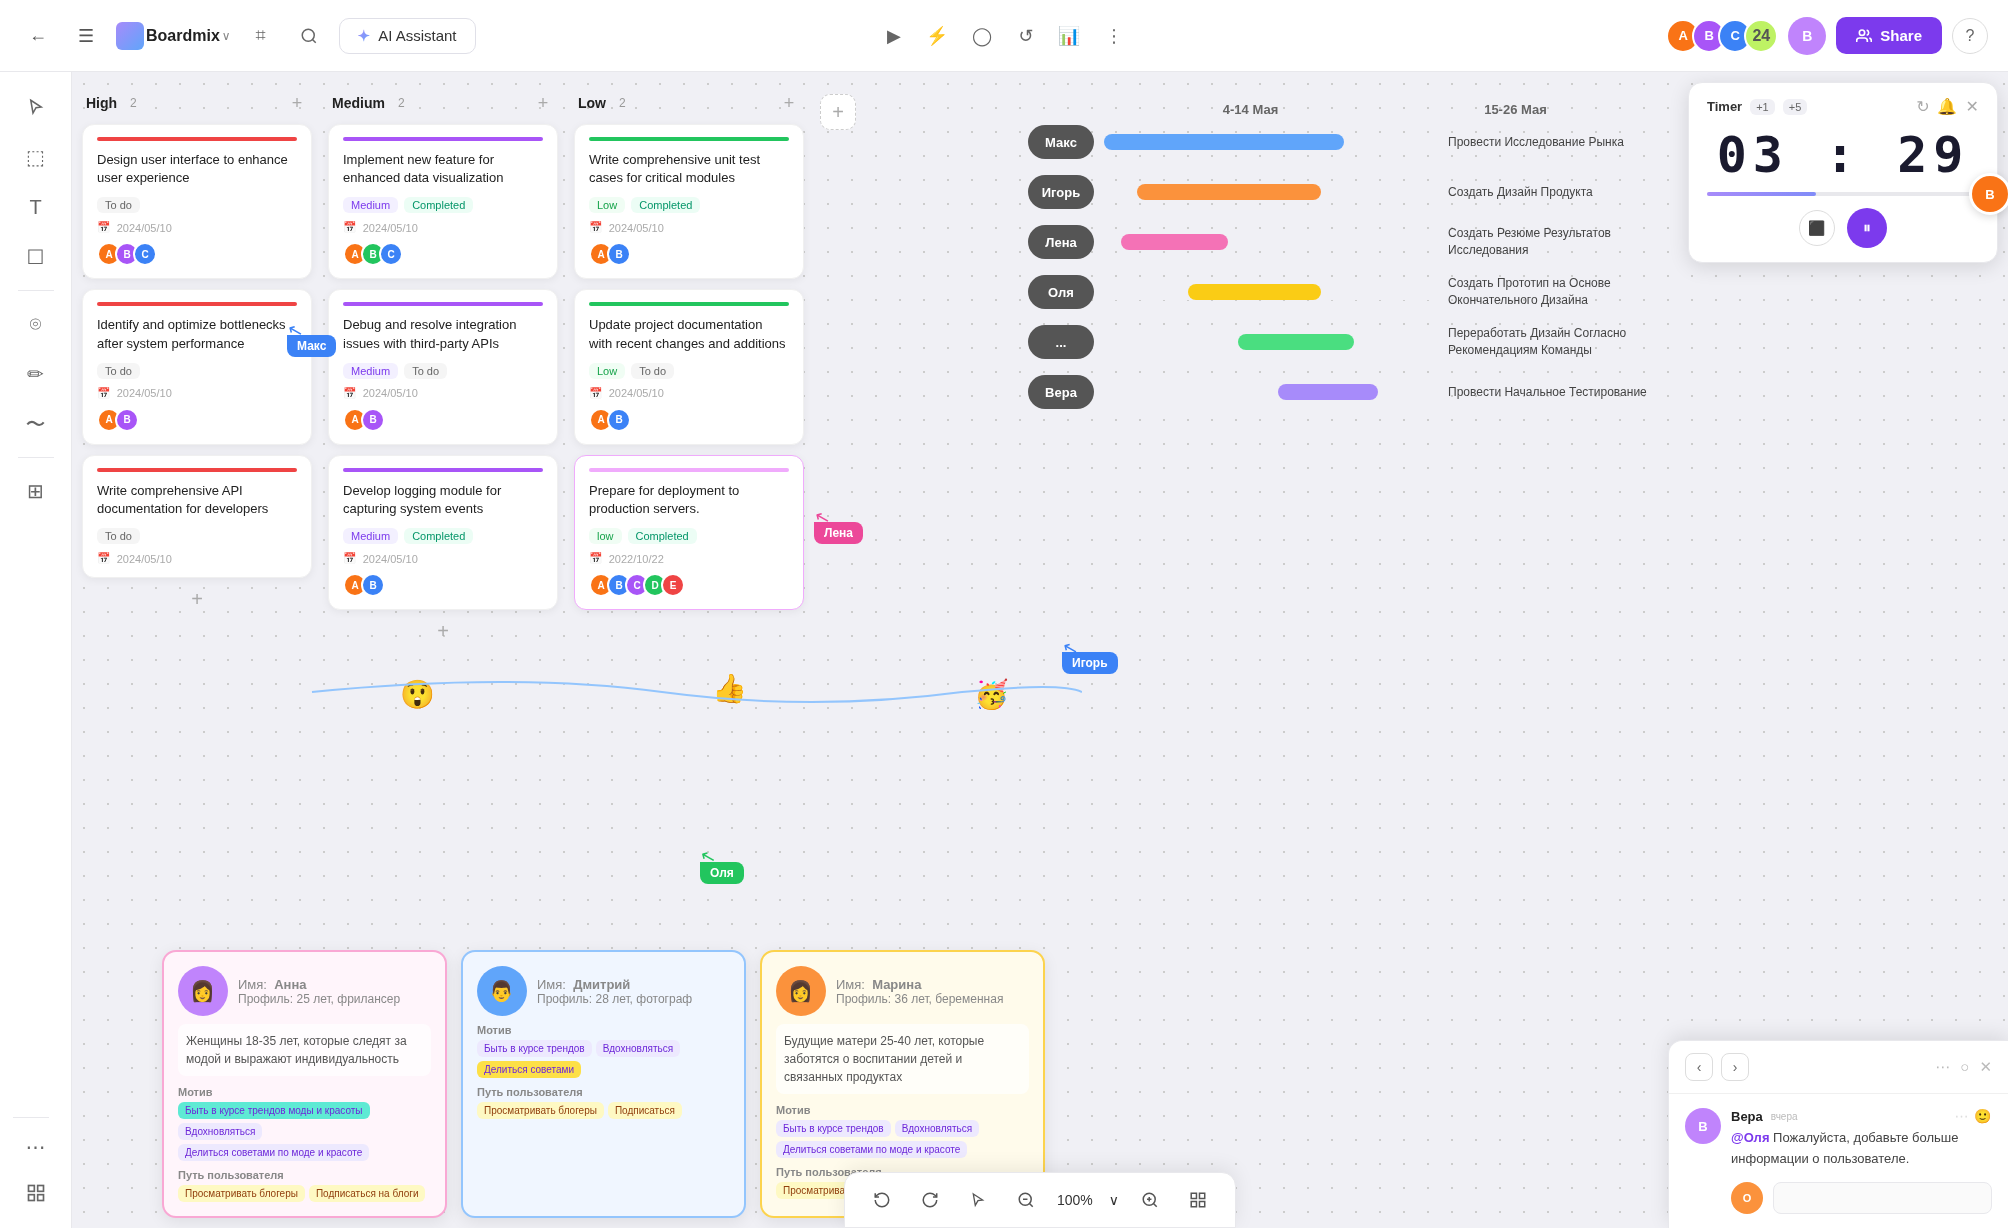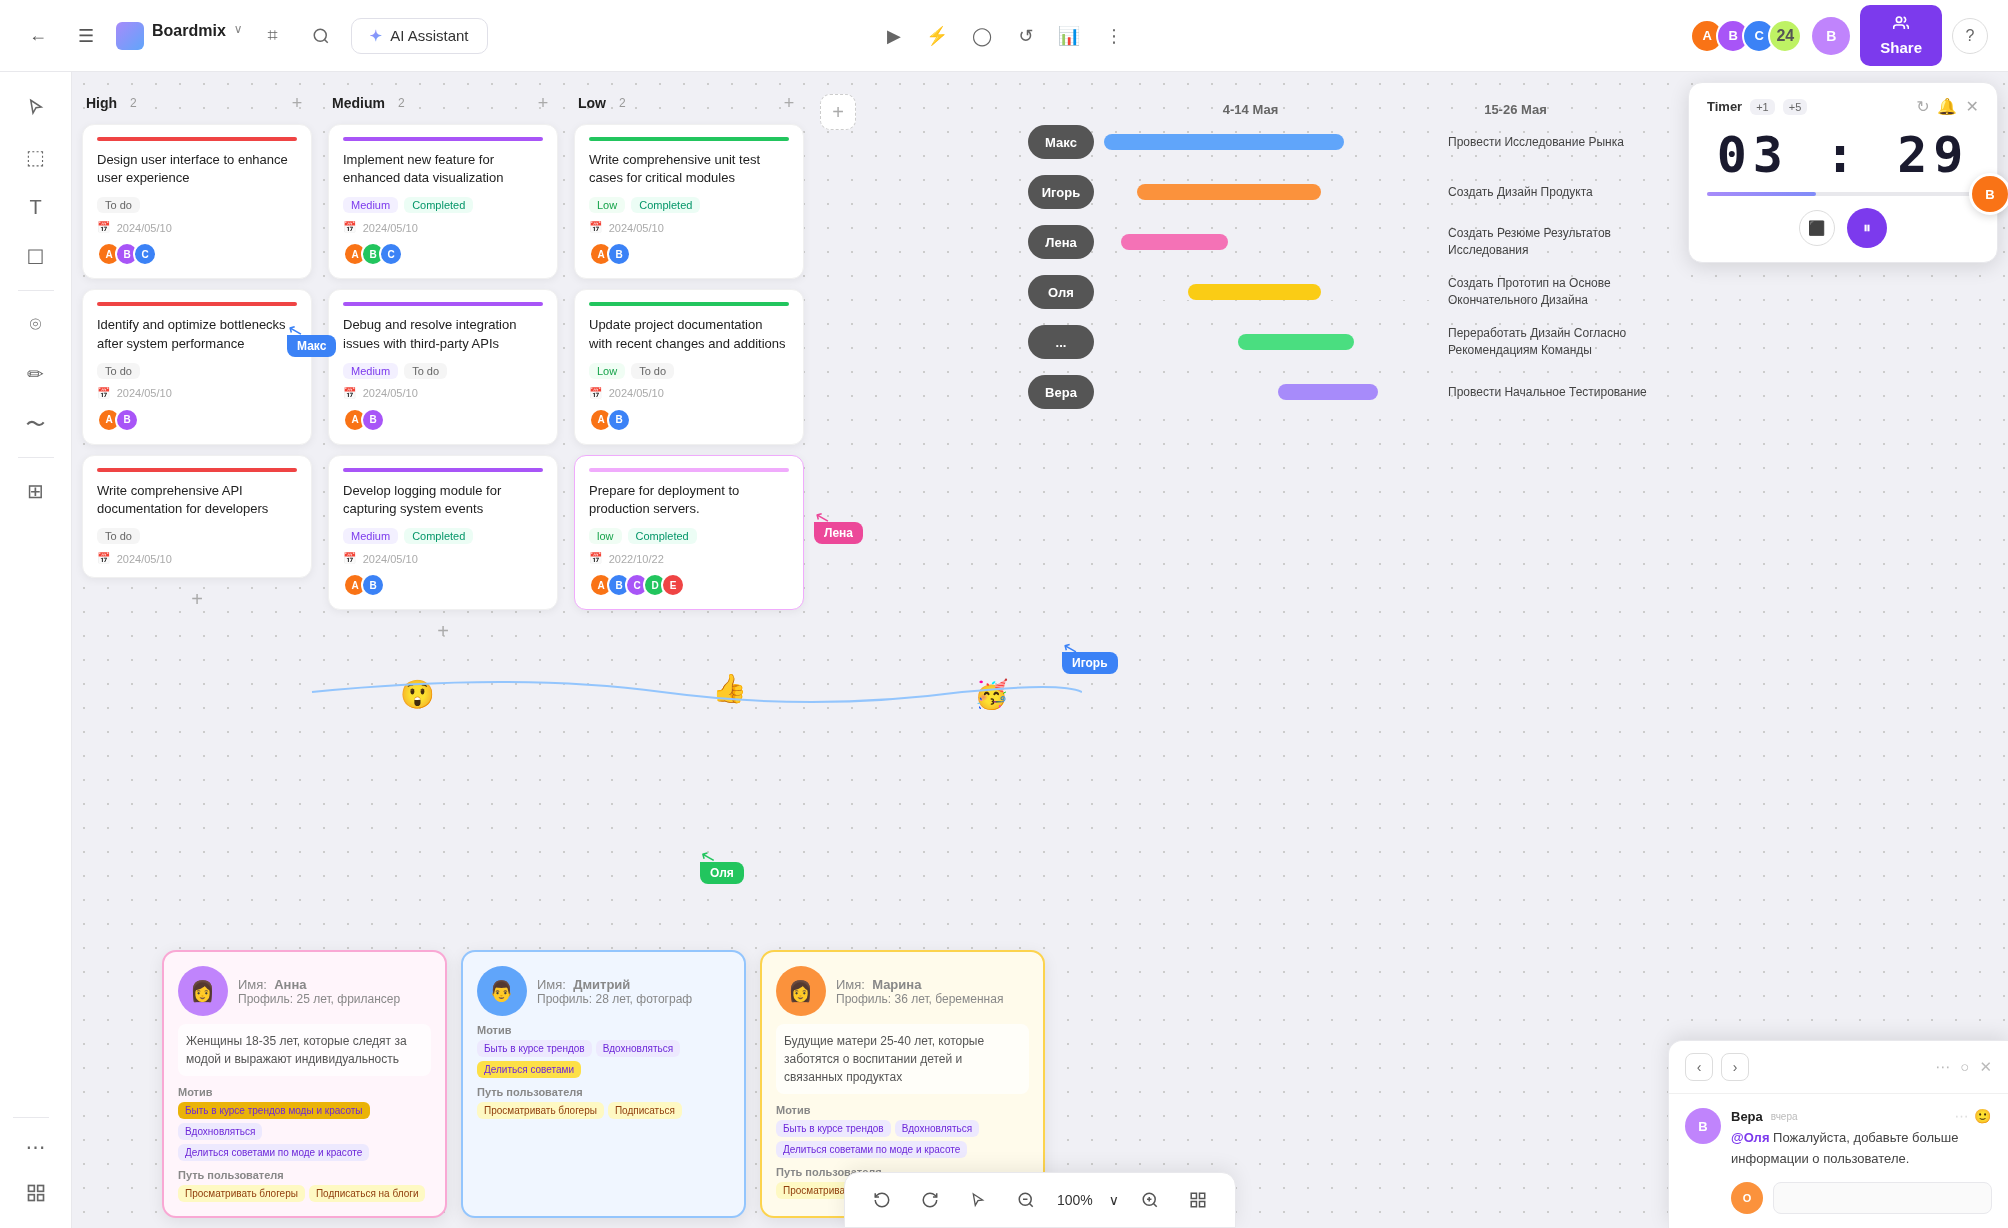--- a/index.html
+++ b/index.html
@@ -8,21 +8,21 @@
     
     .topbar {
       display: flex; align-items: center; background: #fff; height: 72px;
       border-bottom: 1px solid #e8e8ec; padding: 0 20px; gap: 12px; position: relative; z-index: 100;
     }
     .topbar-left { display: flex; align-items: center; gap: 12px; }
     .topbar-right { margin-left: auto; display: flex; align-items: center; gap: 10px; }
 
     .nav-btn { width: 36px; height: 36px; border-radius: 8px; border: none; background: transparent; cursor: pointer; display: flex; align-items: center; justify-content: center; font-size: 18px; color: #555; }
 
-    .brand { display: flex; align-items: flex-start; gap: 8px; cursor: pointer; }
+    .brand { display: flex; align-items: center; gap: 2px; cursor: pointer; }
     .brand-icon { width: 28px; height: 28px; background: linear-gradient(135deg, #a78bfa, #60a5fa); border-radius: 6px; }
     .brand-name { font-size: 16px; font-weight: 600; color: #222; }
     .brand-arrow { font-size: 12px; color: #888; }
 
     .ai-btn {
       background: #fff; border: 1.5px solid #e0e0e8; border-radius: 10px;
       padding: 8px 18px; cursor: pointer; display: flex; align-items: center; gap: 8px;
       font-size: 15px; font-weight: 500; color: #333;
     }
 
@@ -31,21 +31,21 @@
     .avatar-stack { display: flex; align-items: center; }
     .avatar { width: 34px; height: 34px; border-radius: 50%; border: 2px solid #fff; margin-left: -8px; overflow: hidden; display: flex; align-items: center; justify-content: center; font-size: 13px; font-weight: 600; color: #fff; }
     .avatar:first-child { margin-left: 0; }
     .avatar-count { background: #bef264; color: #555; font-size: 16px; font-weight: 600; border: 2px solid #fff; width: 34px; height: 34px; border-radius: 50%; display: flex; align-items: center; justify-content: center; margin-left: -8px; }
 
     .user-avatar { width: 38px; height: 38px; border-radius: 50%; background: #c084fc; display: flex; align-items: center; justify-content: center; color: #fff; font-weight: 600; font-size: 14px; cursor: pointer; }
 
     .share-btn {
       background: #7c3aed; color: #fff; border: none; border-radius: 10px;
       padding: 10px 20px; font-size: 15px; font-weight: 600; cursor: pointer;
-      display: flex; align-items: center; gap: 8px; flex-direction: column;
+      display: flex; align-items: center; gap: 8px;
     }
     .help-btn { width: 36px; height: 36px; border-radius: 50%; border: 1.5px solid #ddd; background: #fff; cursor: pointer; display: flex; align-items: center; justify-content: center; font-size: 16px; color: #666; }
 
     
     .main { display: flex; height: calc(1228px - 72px); position: relative; }
 
     
     .left-sidebar {
       width: 72px; background: #fff; border-right: 1px solid #e8e8ec;
       display: flex; flex-direction: column; align-items: center;
@@ -463,21 +463,21 @@
           <div>
             <div style="font-size:13px; color:#888; font-weight:500;">Имя: &nbsp;<strong>Анна</strong></div>
             <div style="font-size:12px; color:#888;">Профиль: 25 лет, фрилансер</div>
           </div>
         </div>
         <div style="font-size:12px; color:#555; line-height:1.5; margin-bottom:10px; padding:8px; background:rgba(255,255,255,0.7); border-radius:8px;">
           Женщины 18-35 лет, которые следят за модой и выражают индивидуальность
         </div>
         <div style="font-size:11px; font-weight:700; color:#888; margin-bottom:4px;">Мотив</div>
         <div style="display:flex; gap:4px; flex-wrap:wrap; margin-bottom:8px;">
-          <span style="font-size:10px; padding:3px 7px; border-radius:6px; background:#eab308; color:#6d28d9;">Быть в курсе трендов моды и красоты</span>
+          <span style="font-size:10px; padding:3px 7px; border-radius:6px; background:#5eead4; color:#6d28d9;">Быть в курсе трендов моды и красоты</span>
           <span style="font-size:10px; padding:3px 7px; border-radius:6px; background:#ede9fe; color:#6d28d9;">Вдохновляться</span>
           <span style="font-size:10px; padding:3px 7px; border-radius:6px; background:#ede9fe; color:#6d28d9;">Делиться советами по моде и красоте</span>
         </div>
         <div style="font-size:11px; font-weight:700; color:#888; margin-bottom:4px;">Путь пользователя</div>
         <div style="display:flex; gap:4px; flex-wrap:wrap;">
           <span style="font-size:10px; padding:3px 7px; border-radius:6px; background:#fef9c3; color:#92400e;">Просматривать блогеры</span>
           <span style="font-size:10px; padding:3px 7px; border-radius:6px; background:#fef9c3; color:#92400e;">Подписаться на блоги</span>
         </div>
       </div>
 

